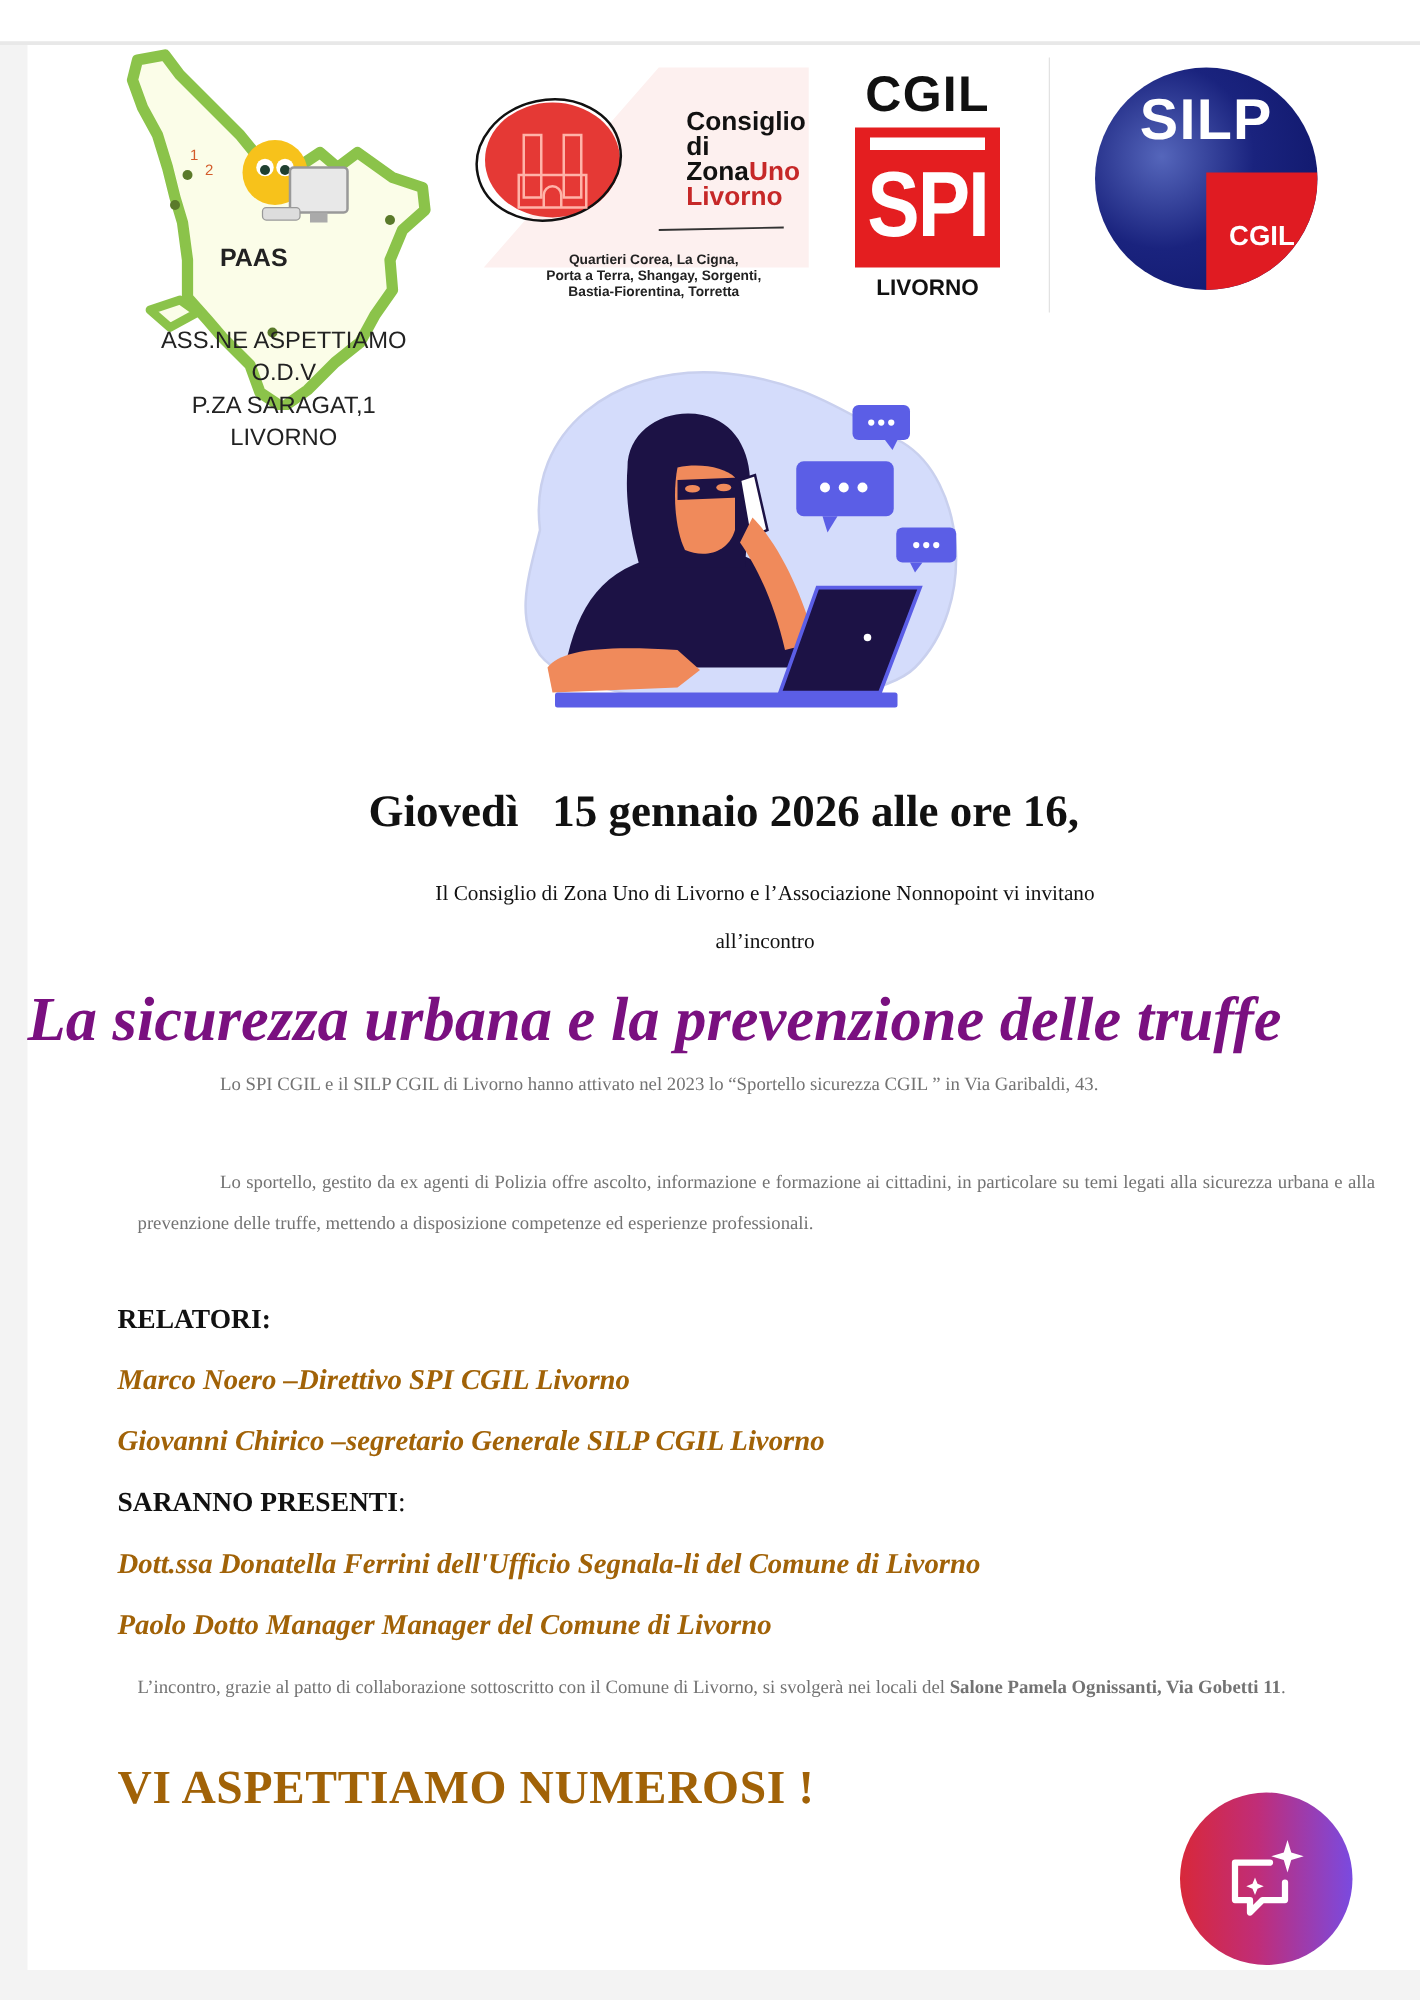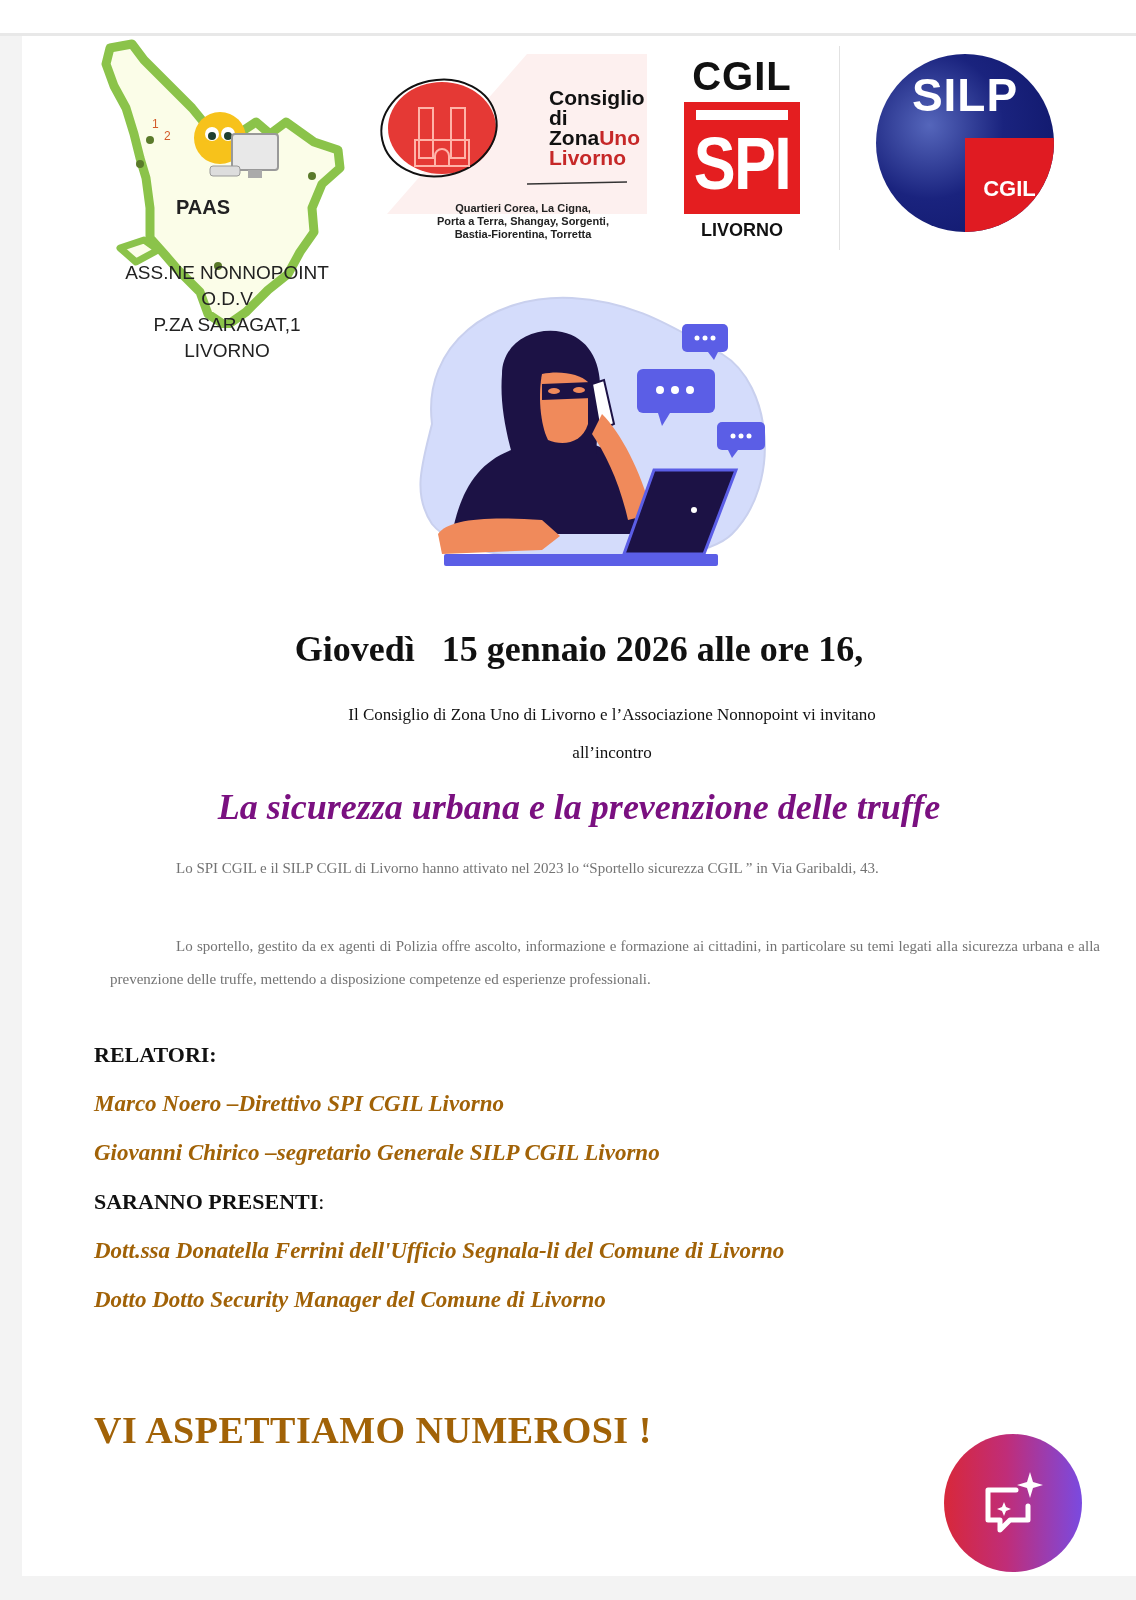--- a/index.html
+++ b/index.html
@@ -43,21 +43,21 @@
   .silp-red { position: absolute; left: 89px; top: 84px; width: 89px; height: 94px; background: #e01b22; }
   .silp-txt { position: absolute; left: 0; top: 14px; width: 178px; text-align: center; font-family: "Liberation Sans", sans-serif; font-weight: 900; font-size: 46px; color: #fff; letter-spacing: 1px; }
   .silp-cgil { position: absolute; left: 89px; top: 122px; width: 89px; text-align: center; font-family: "Liberation Sans", sans-serif; font-weight: 900; font-size: 22px; color: #fff; }
 
   
   .illus { left: 370px; top: 248px; width: 380px; height: 296px; }
 
   
   .date-line { left: 0; top: 592px; width: 1114px; text-align: center; font-weight: bold; font-size: 36px; color: #111; white-space: pre; }
   .invite { left: 130px; top: 660px; width: 920px; text-align: center; font-size: 17px; line-height: 38px; color: #111; }
-  .title { left: 0; top: 750px; width: 1114px; text-align: center; font-style: italic; font-weight: bold; font-size: 36px; color: #7a1080; }
+  .title { left: 0; top: 750px; width: 1114px; font-style: italic; font-weight: bold; font-size: 50px; color: #7a1080; }
   .para { left: 88px; width: 990px; font-size: 15px; line-height: 33px; color: #737373; text-align: justify; }
   .para .indent { display: inline-block; width: 66px; }
   .heading { left: 72px; font-weight: bold; font-size: 22px; color: #111; }
   .person { left: 72px; font-style: italic; font-weight: bold; font-size: 23px; color: #a16207; }
   .closing { left: 72px; top: 1372px; font-weight: bold; font-size: 38px; color: #a16207; letter-spacing: 0.5px; }
 
   
   .fab { left: 922px; top: 1398px; width: 138px; height: 138px; border-radius: 50%;
     background: linear-gradient(90deg, #d8283a 0%, #c02d78 45%, #7a4ae0 100%);
     display: flex; align-items: center; justify-content: center; cursor: pointer; }
@@ -82,21 +82,21 @@
     <circle cx="112" cy="96" r="7" fill="#fff"></circle>
       <circle cx="128" cy="96" r="7" fill="#fff"></circle>
     <circle cx="112" cy="98" r="4" fill="#1f4030"></circle>
       <circle cx="128" cy="98" r="4" fill="#1f4030"></circle>
     <rect x="132" y="96" width="46" height="36" rx="3" fill="#e8e8e8" stroke="#999" stroke-width="2"></rect>
     <rect x="148" y="132" width="14" height="8" fill="#aaa"></rect>
     <rect x="110" y="128" width="30" height="10" rx="3" fill="#ddd" stroke="#999"></rect>
   </svg>
   <div class="abs paas">PAAS</div>
   <div class="abs nonno-text">
-    <div>ASS.NE NONNOPOINT</div>
+    <div>ASS.NE ASPETTIAMO</div>
     <div>O.D.V</div>
     <div>P.ZA SARAGAT,1</div>
     <div>LIVORNO</div>
   </div>
 
   <svg class="abs consiglio" viewBox="0 0 290 190">
     <polygon points="20,170 160,10 280,10 280,170" fill="#fdf0ef"></polygon>
     <ellipse cx="75" cy="84" rx="54" ry="46" fill="#e53935"></ellipse>
     <ellipse cx="72" cy="84" rx="58" ry="48" fill="none" stroke="#111" stroke-width="2" transform="rotate(-12 72 84)"></ellipse>
     <rect x="52" y="64" width="14" height="50" fill="none" stroke="#ffb3a8" stroke-width="2"></rect>
@@ -182,22 +182,25 @@
   <div class="abs para" style="top:894px;">
     <span class="indent"></span><span>Lo sportello, gestito da ex agenti di Polizia offre ascolto, informazione e formazione ai cittadini, in  particolare su temi legati alla sicurezza urbana e alla prevenzione delle truffe, mettendo a disposizione competenze ed esperienze professionali.</span>
   </div>
 
   <div class="abs heading" style="top:1006px;">RELATORI:</div>
   <div class="abs person" style="top:1055px;">Marco Noero –Direttivo SPI CGIL Livorno</div>
   <div class="abs person" style="top:1104px;">Giovanni Chirico –segretario Generale SILP CGIL Livorno</div>
 
   <div class="abs heading" style="top:1153px;"><span>SARANNO PRESENTI</span><span style="font-weight:normal">:</span></div>
   <div class="abs person" style="top:1202px;">Dott.ssa Donatella Ferrini dell'Ufficio Segnala-li del Comune di Livorno</div>
-  <div class="abs person" style="top:1251px;">Dotto Dotto Security Manager del Comune di Livorno</div>
-
+  <div class="abs person" style="top:1251px;">Paolo Dotto Manager Manager del Comune di Livorno</div>
+
+  <div class="abs para" style="top:1298px;">
+    <span>L’incontro, grazie al  patto di collaborazione sottoscritto con il Comune di Livorno, si svolgerà nei locali del </span><b>Salone Pamela Ognissanti, Via Gobetti 11</b><span>.</span>
+  </div>
 
   <div class="abs closing">VI ASPETTIAMO NUMEROSI !</div>
 
   <div class="abs fab">
     <svg width="74" height="74" viewBox="0 0 74 74">
       <path d="M12 24 h28 M12 24 v30 h12 v10 l10 -10 h18 v-14" fill="none" stroke="#fff" stroke-width="5" stroke-linejoin="round" stroke-linecap="round"></path>
       <path d="M54 6 L57 16 L67 19 L57 22 L54 32 L51 22 L41 19 L51 16 Z" fill="#fff"></path>
       <path d="M28 36 L30 41 L35 43 L30 45 L28 50 L26 45 L21 43 L26 41 Z" fill="#fff"></path>
     </svg>
   </div>

